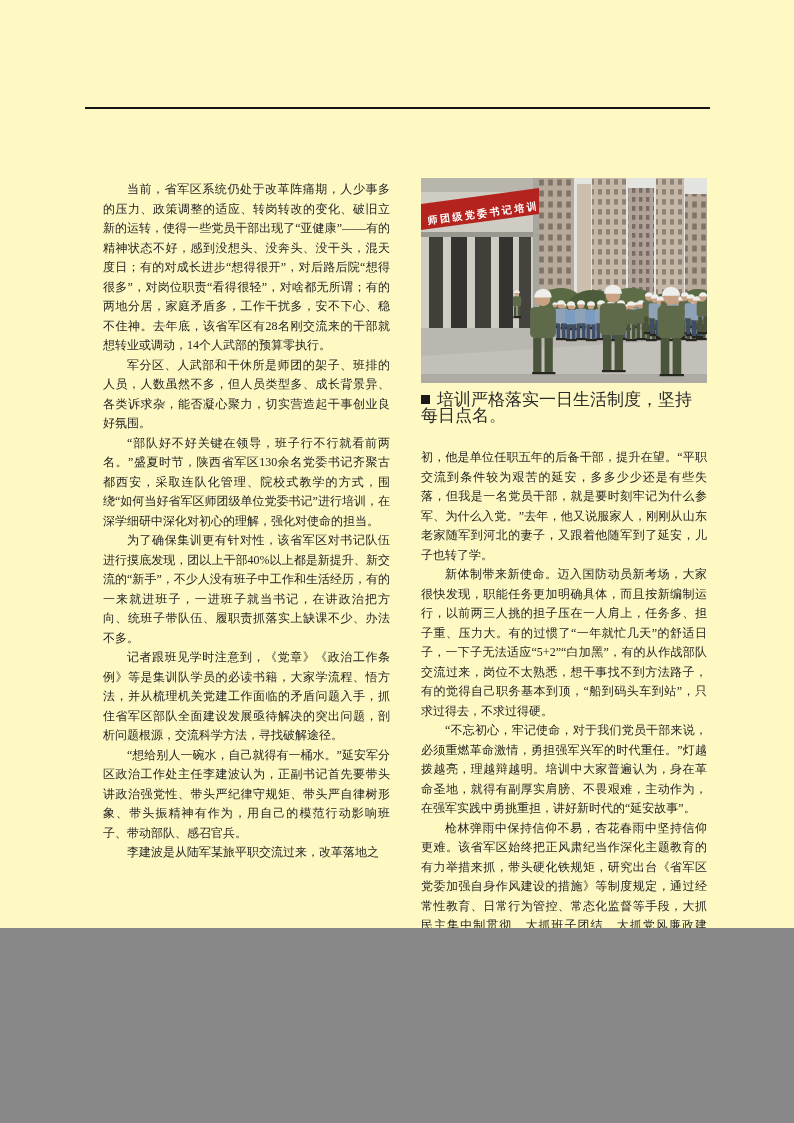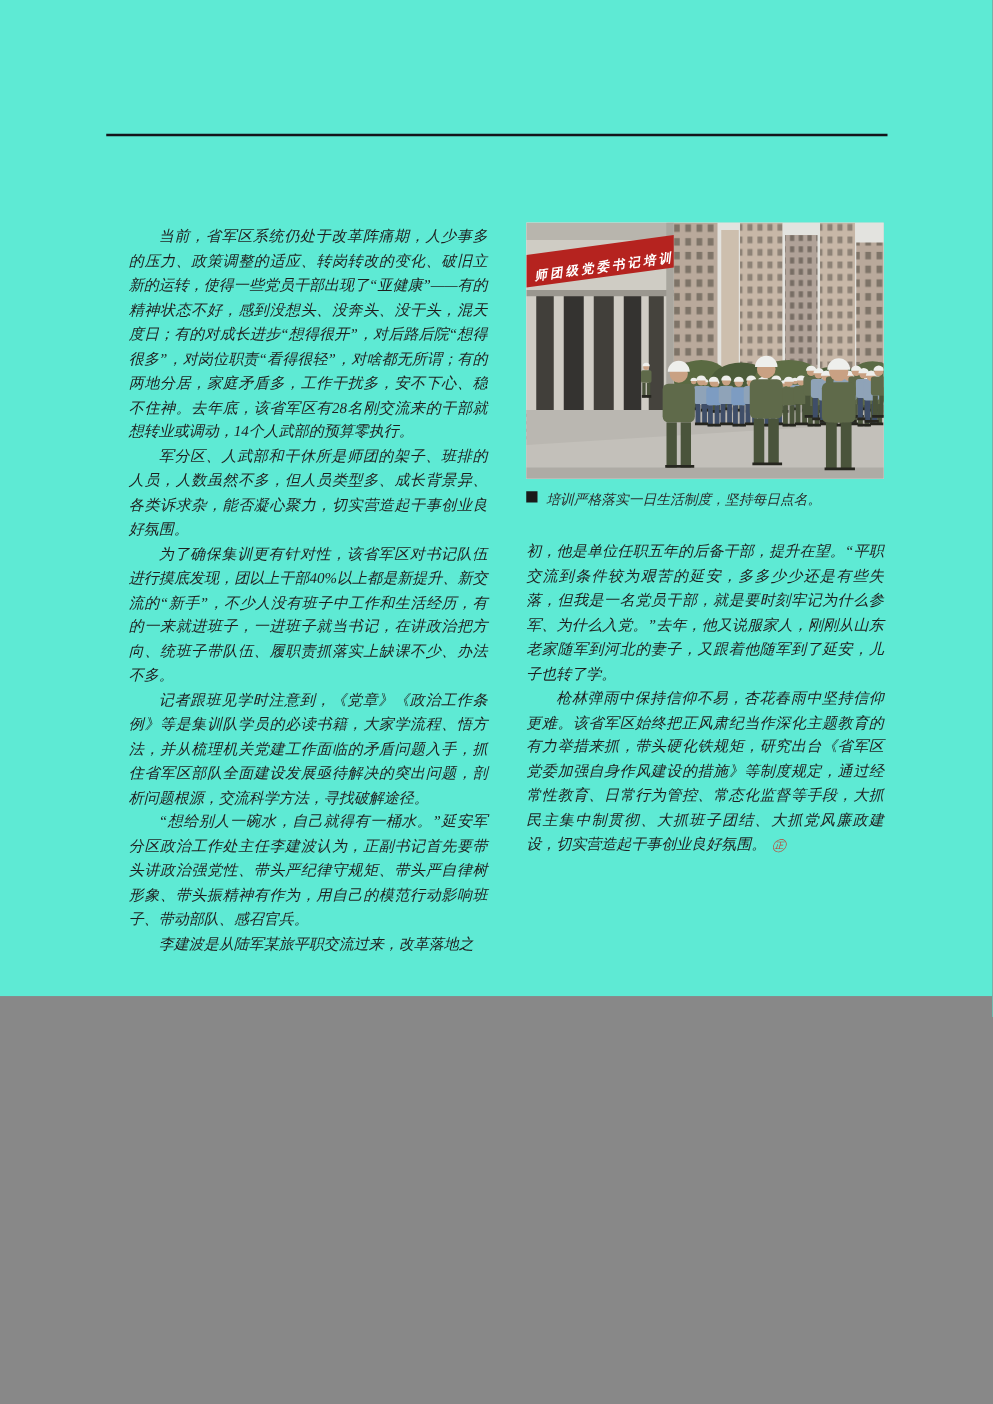--- a/index.html
+++ b/index.html
@@ -1,40 +1,39 @@
 <!DOCTYPE html>
 <html><head>
 <meta charset="utf-8">
 <style>
   html,body{margin:0;padding:0;background:#888;}
   .page{
-    position:relative;width:794px;height:797px;margin:0 auto;
-    background:#5eead4;overflow:hidden;
+    position:relative;width:794px;height:928px;margin:0 auto;
+    background:#fef9c3;overflow:hidden;
     font-family:"Liberation Serif","DejaVu Serif",serif;
     color:#1f1f1f;
-    font-style:italic;
   }
   .top-rule{
     position:absolute;left:85px;top:107px;width:625px;height:2px;
     background:#14141a;
   }
   .col{position:absolute;top:180px;}
   .col-left{left:103px;width:287px;}
   .col-right{left:421px;top:178px;width:286px;}
   .body-text p{
     margin:0;font-size:12px;line-height:19.5px;
     text-align:justify;text-justify:inter-ideograph;
     text-indent:2em;color:#1f1f1f;
   }
   .body-text p.no-indent{text-indent:0;}
   figure{margin:0;padding:0;}
   .photo{width:286px;height:205px;overflow:hidden;background:#dcdcd8;}
   .photo svg{display:block;}
   .caption{
-    margin-top:9px;font-size:11px;line-height:16px;color:#2b2b2b;
+    margin-top:9px;font-size:17px;line-height:16px;color:#2b2b2b;
     font-family:"Liberation Sans","DejaVu Sans",sans-serif;
   }
   .cap-marker{
     display:inline-block;width:9px;height:9px;background:#1a1a1a;
     margin-right:7px;vertical-align:1px;overflow:hidden;
     font-size:0;line-height:0;color:transparent;
   }
   .right-text{margin-top:24px;}
   .end-mark{
     display:inline-block;margin-left:4px;
@@ -58,20 +57,21 @@
 </head>
 <body>
 
 <div class="page">
 
   <div class="top-rule"></div>
 
   <div class="col col-left body-text" id="left-col">
       <p>当前，省军区系统仍处于改革阵痛期，人少事多的压力、政策调整的适应、转岗转改的变化、破旧立新的运转，使得一些党员干部出现了“亚健康”——有的精神状态不好，感到没想头、没奔头、没干头，混天度日；有的对成长进步“想得很开”，对后路后院“想得很多”，对岗位职责“看得很轻”，对啥都无所谓；有的两地分居，家庭矛盾多，工作干扰多，安不下心、稳不住神。去年底，该省军区有28名刚交流来的干部就想转业或调动，14个人武部的预算零执行。</p>
       <p>军分区、人武部和干休所是师团的架子、班排的人员，人数虽然不多，但人员类型多、成长背景异、各类诉求杂，能否凝心聚力，切实营造起干事创业良好氛围。</p>
+      <p>“部队好不好关键在领导，班子行不行就看前两名。”盛夏时节，陕西省军区130余名党委书记齐聚古都西安，采取连队化管理、院校式教学的方式，围绕“如何当好省军区师团级单位党委书记”进行培训，在深学细研中深化对初心的理解，强化对使命的担当。</p>
       <p>为了确保集训更有针对性，该省军区对书记队伍进行摸底发现，团以上干部40%以上都是新提升、新交流的“新手”，不少人没有班子中工作和生活经历，有的一来就进班子，一进班子就当书记，在讲政治把方向、统班子带队伍、履职责抓落实上缺课不少、办法不多。</p>
       <p>记者跟班见学时注意到，《党章》《政治工作条例》等是集训队学员的必读书籍，大家学流程、悟方法，并从梳理机关党建工作面临的矛盾问题入手，抓住省军区部队全面建设发展亟待解决的突出问题，剖析问题根源，交流科学方法，寻找破解途径。</p>
       <p>“想给别人一碗水，自己就得有一桶水。”延安军分区政治工作处主任李建波认为，正副书记首先要带头讲政治强党性、带头严纪律守规矩、带头严自律树形象、带头振精神有作为，用自己的模范行动影响班子、带动部队、感召官兵。</p>
       <p>李建波是从陆军某旅平职交流过来，改革落地之</p>
     </div>
 
   <div class="col col-right">
     <figure>
       <div class="photo">
         <svg width="286" height="205" viewBox="0 0 286 205" xmlns="http://www.w3.org/2000/svg">
@@ -422,20 +422,22 @@
             </g>
         </svg>
       </div>
       <figcaption class="caption">
         <span class="cap-marker"></span><span>培训严格落实一日生活制度，坚持每日点名。</span>
       </figcaption>
     </figure>
 
     <div class="body-text right-text" id="right-col">
         <p class="no-indent">初，他是单位任职五年的后备干部，提升在望。“平职交流到条件较为艰苦的延安，多多少少还是有些失落，但我是一名党员干部，就是要时刻牢记为什么参军、为什么入党。”去年，他又说服家人，刚刚从山东老家随军到河北的妻子，又跟着他随军到了延安，儿子也转了学。</p>
+        <p>新体制带来新使命。迈入国防动员新考场，大家很快发现，职能任务更加明确具体，而且按新编制运行，以前两三人挑的担子压在一人肩上，任务多、担子重、压力大。有的过惯了“一年就忙几天”的舒适日子，一下子无法适应“5+2”“白加黑”，有的从作战部队交流过来，岗位不太熟悉，想干事找不到方法路子，有的觉得自己职务基本到顶，“船到码头车到站”，只求过得去，不求过得硬。</p>
+        <p>“不忘初心，牢记使命，对于我们党员干部来说，必须重燃革命激情，勇担强军兴军的时代重任。”灯越拨越亮，理越辩越明。培训中大家普遍认为，身在革命圣地，就得有副厚实肩膀、不畏艰难，主动作为，在强军实践中勇挑重担，讲好新时代的“延安故事”。</p>
         <p>枪林弹雨中保持信仰不易，杏花春雨中坚持信仰更难。该省军区始终把正风肃纪当作深化主题教育的有力举措来抓，带头硬化铁规矩，研究出台《省军区党委加强自身作风建设的措施》等制度规定，通过经常性教育、日常行为管控、常态化监督等手段，大抓民主集中制贯彻、大抓班子团结、大抓党风廉政建设，切实营造起干事创业良好氛围。<span class="end-mark">㊣</span></p>
       </div>
   </div>
 
   <footer>
     <span class="issue">2019 年第 8 期</span>
     <span class="fsep"></span>
     <span class="mag">中国民兵</span>
     <span class="fsep"></span>
     <span class="pagenum">45</span>

